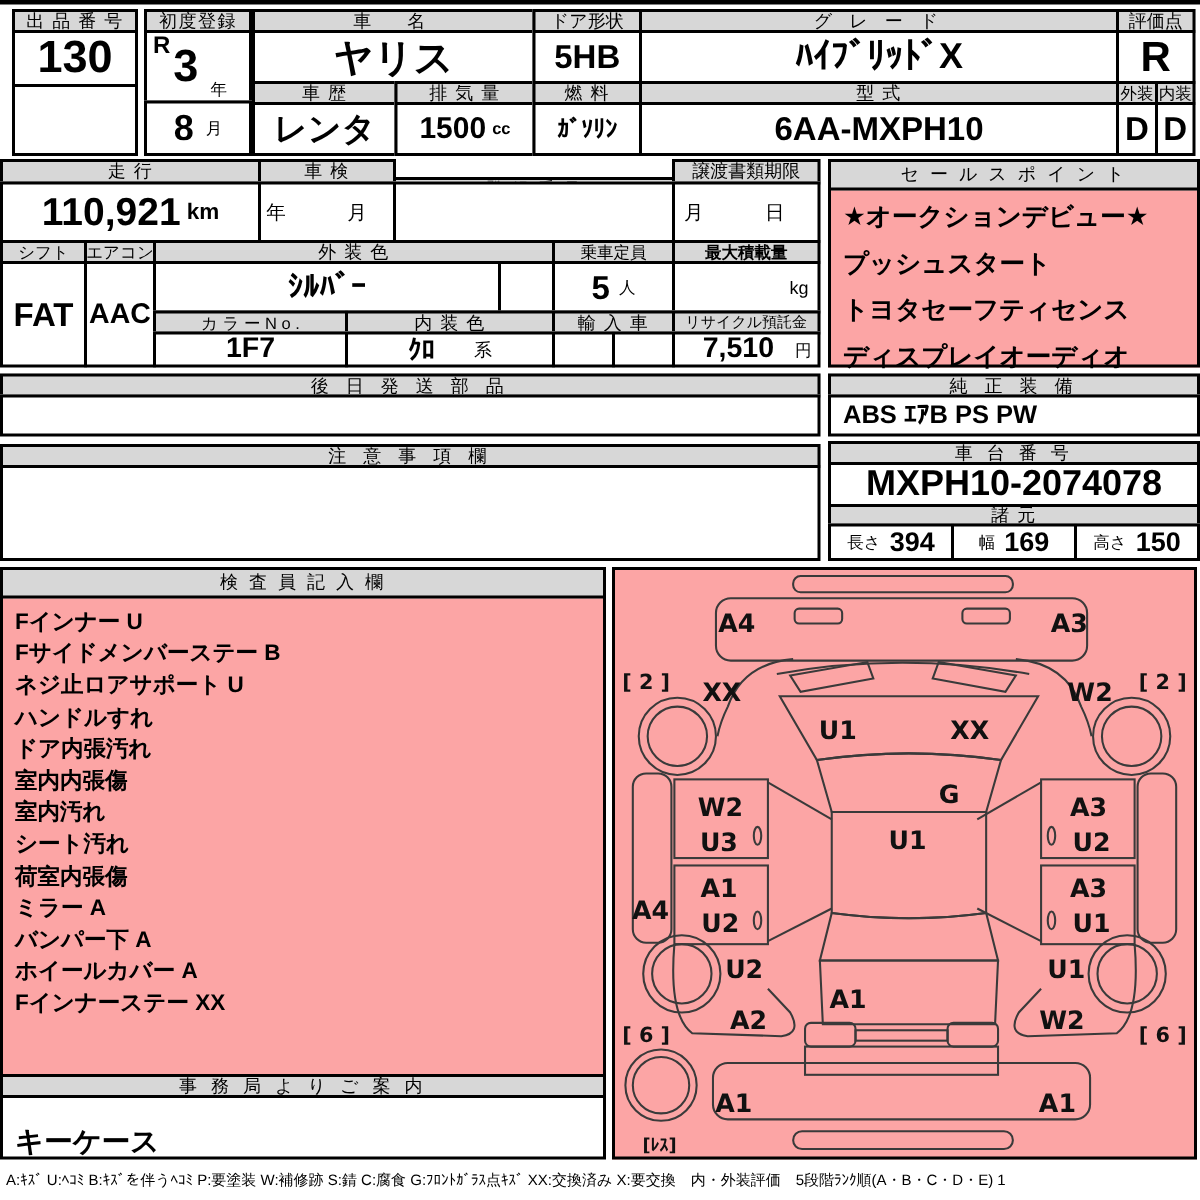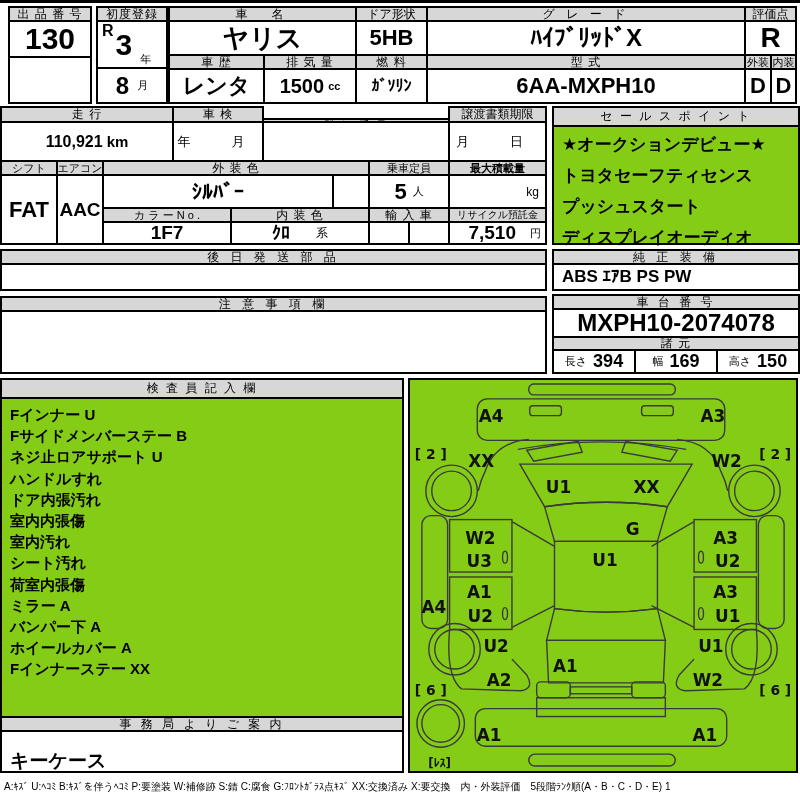--- a/index.html
+++ b/index.html
@@ -10,21 +10,21 @@
        font-size:12px;letter-spacing:1px;white-space:nowrap;overflow:hidden;}
   .cell{background:#fff;border:2px solid #000;display:flex;align-items:center;justify-content:center;
         white-space:nowrap;overflow:hidden;}
   .b{font-weight:bold;}
   .topline{background:#000;}
   .unit{font-size:11px;font-weight:bold;margin-left:4px;}
   .placeholder{font-size:13px;letter-spacing:14px;}
   .lines{display:block;}
   .sales-line{font-size:17px;font-weight:bold;line-height:27px;padding:2px 6px;white-space:nowrap;}
   .insp-line{font-size:15px;font-weight:600;line-height:21.2px;white-space:nowrap;}
-  .panel{border:2px solid #000;background:#84cc16;}
+  .panel{border:2px solid #000;background:#fca5a5;}
   .panel-hdr{background:#d7d7d7;border-bottom:2px solid #000;display:flex;align-items:center;justify-content:center;
              font-size:12px;letter-spacing:2px;height:17px;}
   svg text{font-family:"DejaVu Sans","Liberation Sans",sans-serif;font-weight:bold;fill:#111;}
   .mark{font-size:17px;}
   .mark-s{font-size:14px;}
   .mark-xs{font-size:12px;}
   .legend{font-size:10px;font-weight:500;white-space:nowrap;letter-spacing:0px;}
 </style>
 </head>
 <body>
@@ -77,21 +77,21 @@
   <div class="abs hdr" style="left:770px;top:54px;width:27px;height:16px;letter-spacing:0;font-size:11px;">内装</div>
   <div class="abs cell b" style="left:744px;top:68px;width:28px;height:36px;font-size:22px;">D</div>
   <div class="abs cell b" style="left:770px;top:68px;width:27px;height:36px;font-size:22px;">D</div>
 
   <div class="abs hdr" style="left:0;top:106px;width:174px;height:17px;">走 行</div>
   <div class="abs hdr" style="left:172px;top:106px;width:92px;height:17px;">車 検</div>
   <div class="abs hdr" style="left:262px;top:106px;width:188px;height:17px;margin-top:12px;">登 録 番 号</div>
   <div class="abs hdr" style="left:448px;top:106px;width:99px;height:17px;letter-spacing:0;">譲渡書類期限</div>
 
   <div class="abs cell" style="left:0;top:121px;width:174px;height:41px;">
-    <span class="b" style="font-size:16px;">110,921</span>
+    <span class="b" style="font-size:26px;">110,921</span>
     <span class="b" style="font-size:15px;margin-left:4px;">km</span>
   </div>
   <div class="abs cell placeholder" style="left:172px;top:121px;width:92px;height:41px;">年　月</div>
   <div class="abs cell" style="left:262px;top:121px;width:188px;height:41px;"></div>
   <div class="abs cell placeholder" style="left:448px;top:121px;width:99px;height:41px;justify-content:flex-end;padding-right:8px;">月　日</div>
 
   <div class="abs hdr" style="left:0;top:160px;width:58px;height:16px;letter-spacing:0;font-size:11px;">シフト</div>
   <div class="abs hdr" style="left:56px;top:160px;width:48px;height:16px;letter-spacing:0;font-size:11px;">エアコン</div>
   <div class="abs hdr" style="left:102px;top:160px;width:268px;height:16px;">外 装 色</div>
   <div class="abs hdr" style="left:368px;top:160px;width:82px;height:16px;letter-spacing:0;font-size:11px;">乗車定員</div>
@@ -121,22 +121,22 @@
   <div class="abs cell" style="left:408px;top:221px;width:42px;height:24px;"></div>
   <div class="abs cell" style="left:448px;top:221px;width:99px;height:24px;justify-content:flex-end;padding-right:4px;gap:12px;">
     <span class="b" style="font-size:19px;">7,510</span>
     <span style="font-size:11px;margin-left:2px;">円</span>
   </div>
 
   <div class="abs panel" style="left:552px;top:106px;width:248px;height:139px;">
     <div class="panel-hdr">セ ー ル ス ポ イ ン ト</div>
     <div class="lines" style="padding:2px 2px;">
       <div class="sales-line">★オークションデビュー★</div>
+      <div class="sales-line">プッシュスタート</div>
       <div class="sales-line">トヨタセーフティセンス</div>
-      <div class="sales-line">プッシュスタート</div>
       <div class="sales-line">ディスプレイオーディオ</div>
     </div>
   </div>
 
   <div class="abs hdr" style="left:0;top:249px;width:547px;height:16px;letter-spacing:4px;">後 日 発 送 部 品</div>
   <div class="abs cell" style="left:0;top:263px;width:547px;height:28px;"></div>
 
   <div class="abs hdr" style="left:552px;top:249px;width:248px;height:16px;letter-spacing:4px;">純 正 装 備</div>
   <div class="abs cell b" style="left:552px;top:263px;width:248px;height:28px;justify-content:flex-start;padding-left:8px;font-size:17px;">ABS ｴｱB PS PW</div>
 

